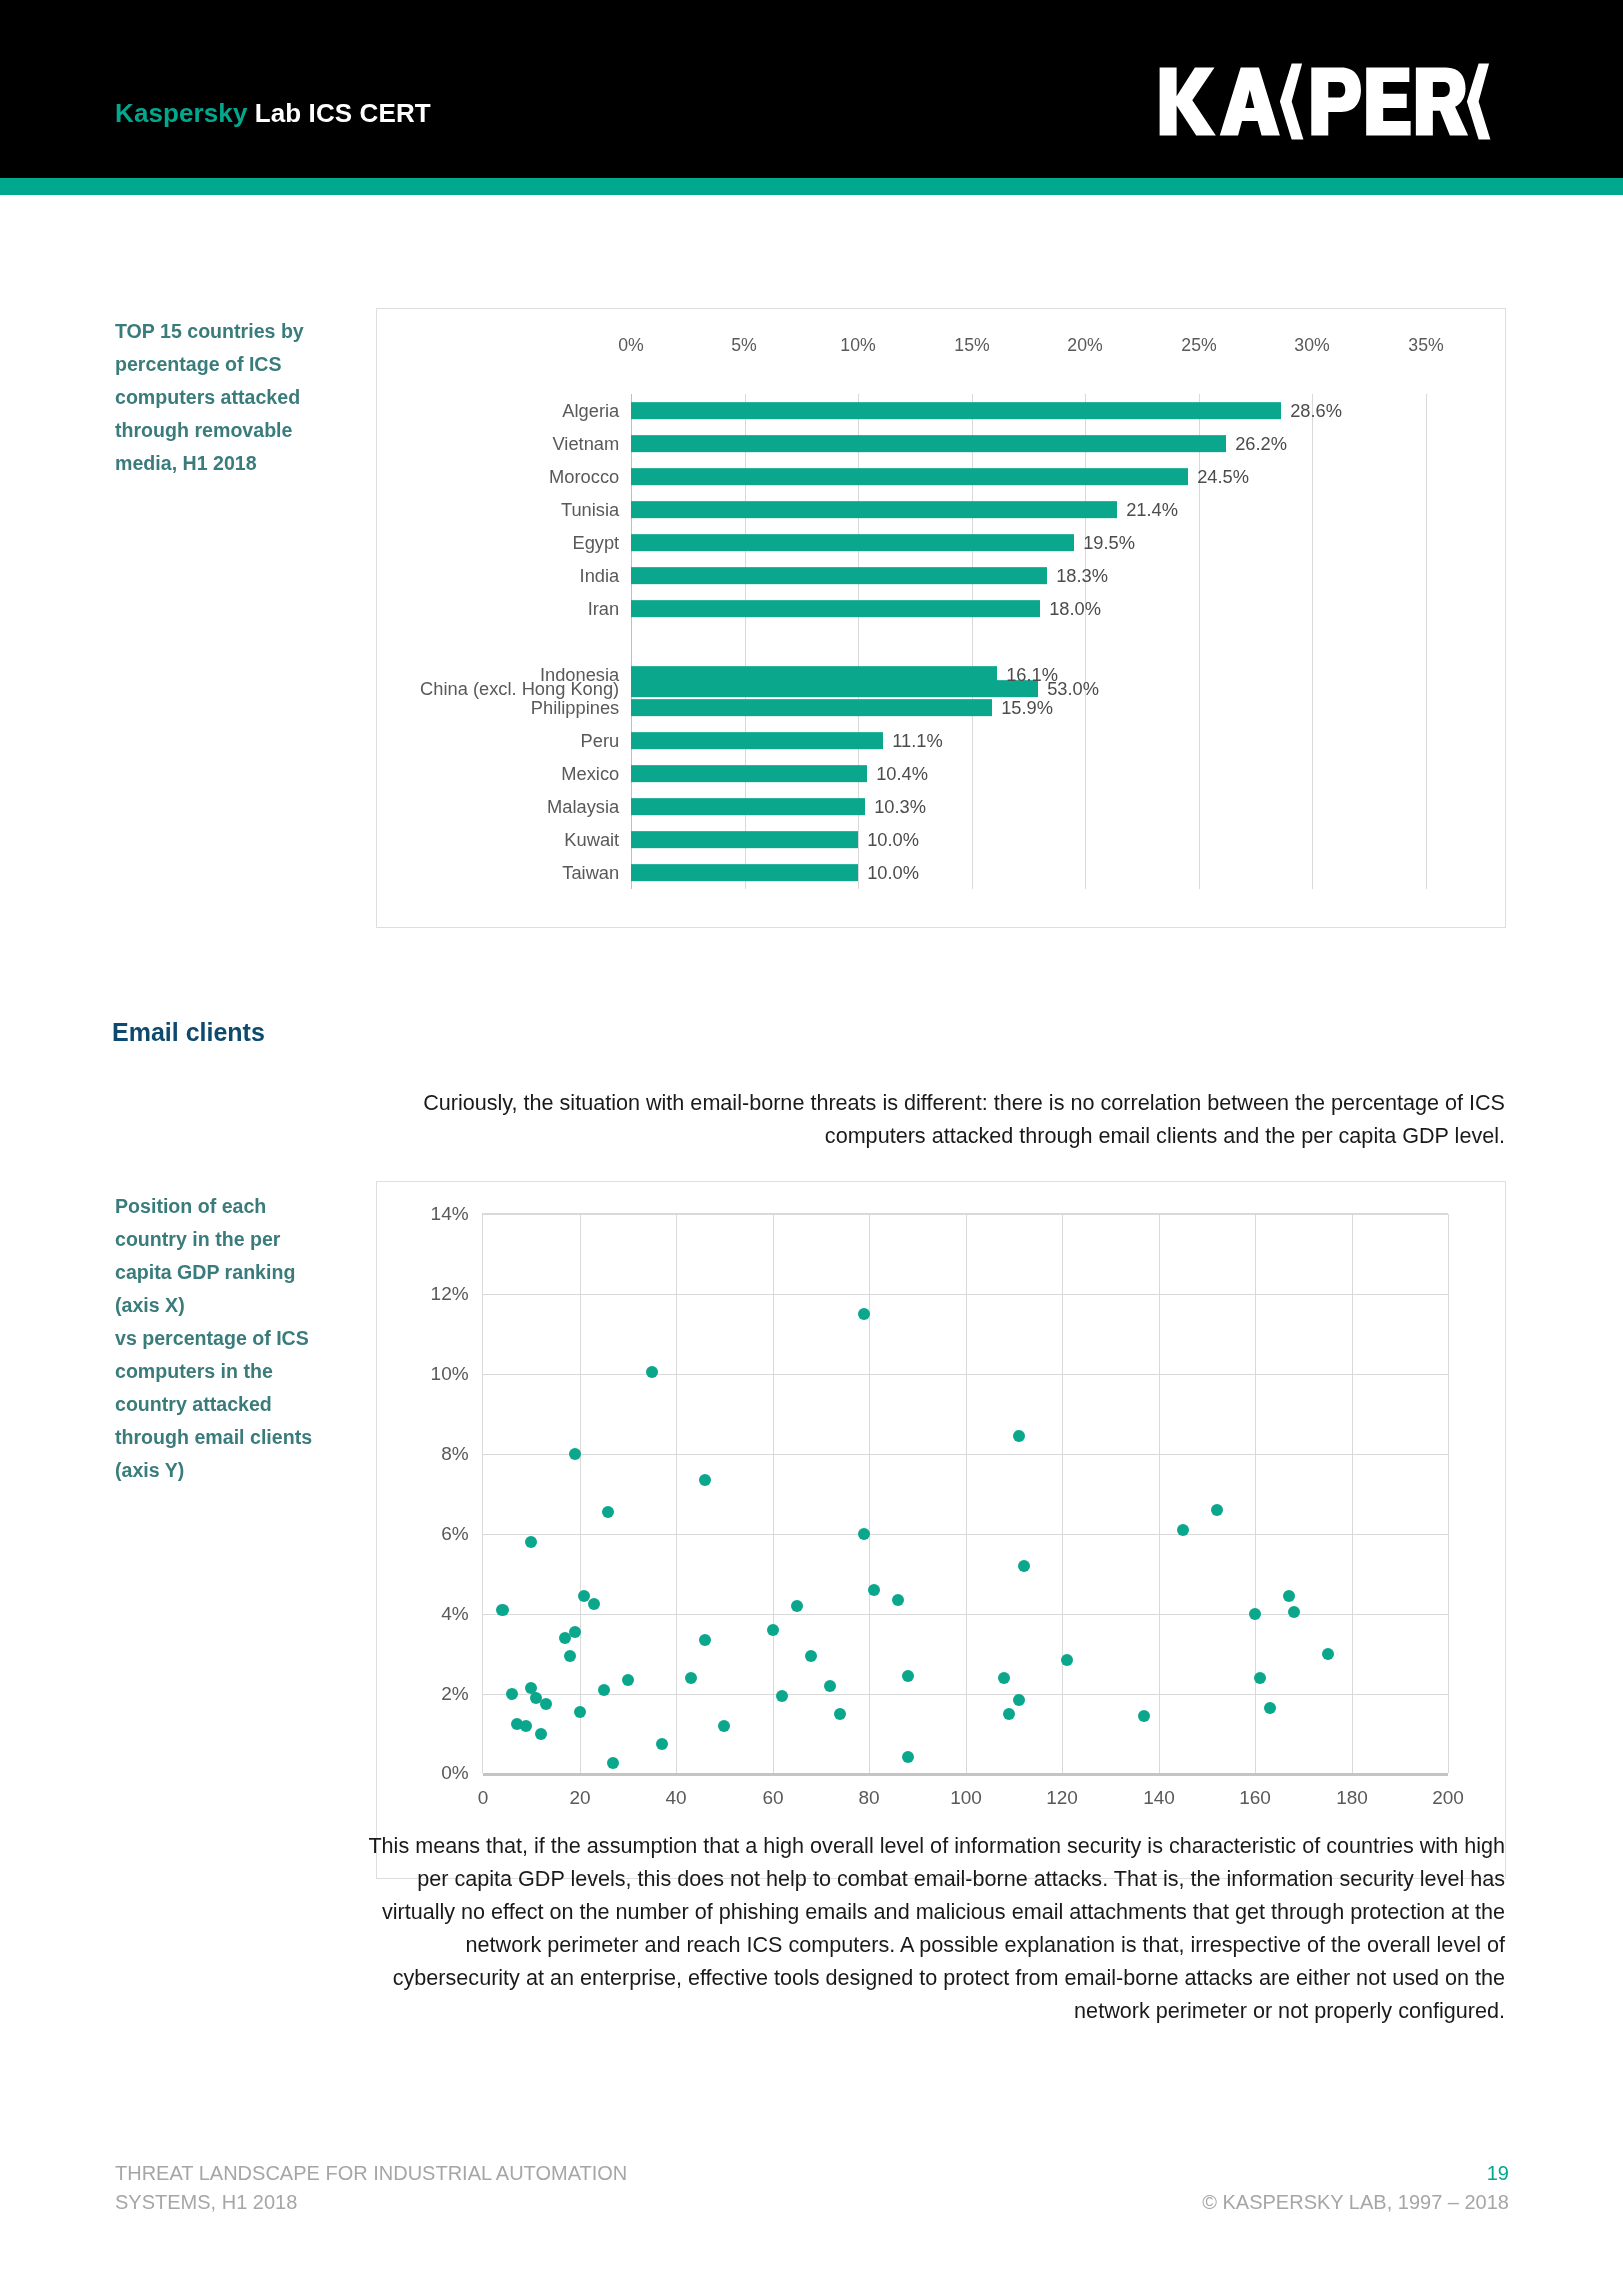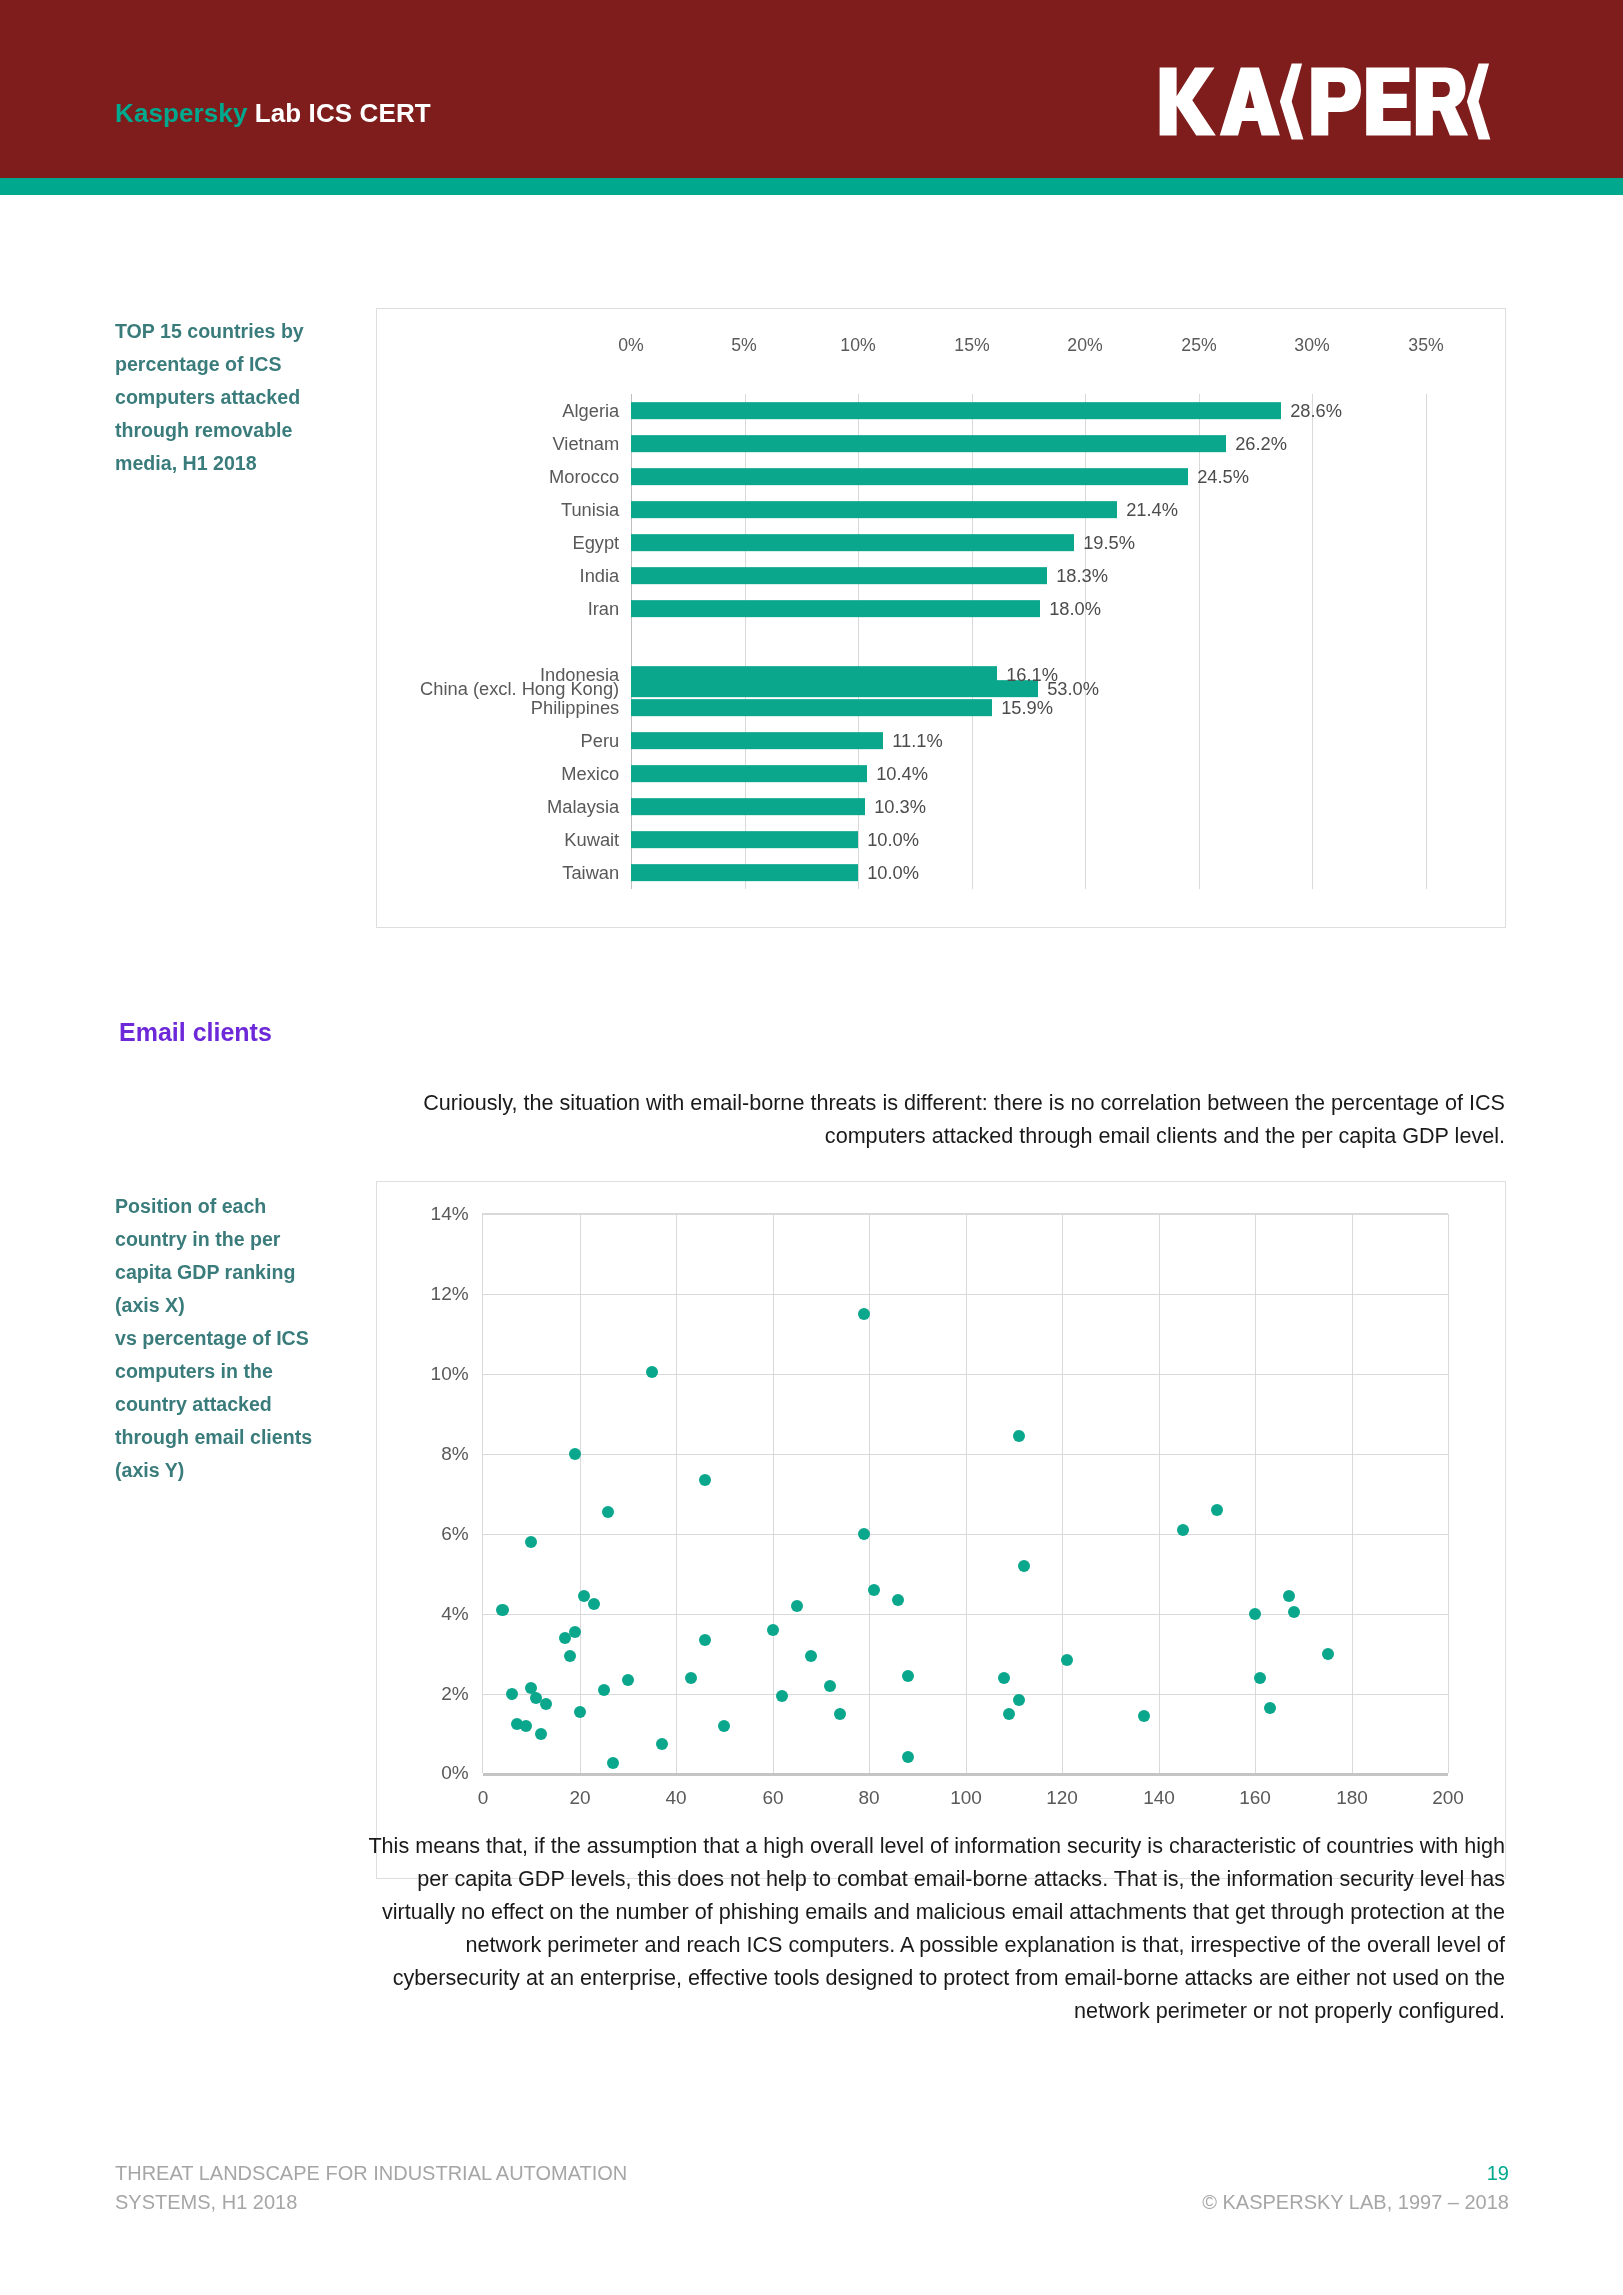--- a/index.html
+++ b/index.html
@@ -7,21 +7,21 @@
     width:1623px; height:2295px;
     background:#ffffff;
     font-family:"Liberation Sans", sans-serif;
     position:relative;
     overflow:hidden;
   }
 
   
   .header {
     position:absolute; left:0; top:0; width:1623px; height:178px;
-    background:#7f1d1d;
+    background:#000000;
   }
   .header-title {
     position:absolute; left:115px; top:98px;
     font-size:26px; font-weight:bold; color:#ffffff; letter-spacing:0.1px;
     white-space:nowrap;
   }
   .header-title .brand { color:#00a88e; }
   .header-logo {
     position:absolute; right:113px; top:62px;
     display:flex; align-items:flex-start;
@@ -38,22 +38,22 @@
     font-weight:bold;
     font-size:19.6px;
     line-height:33px;
     width:209px;
   }
   #caption1 { left:115px; top:315px; }
   #caption2 { left:115px; top:1190px; }
 
   
   .section-heading {
-    position:absolute; left:119px; top:1018px;
-    font-size:25px; font-weight:bold; color:#6d28d9;
+    position:absolute; left:112px; top:1018px;
+    font-size:25px; font-weight:bold; color:#0c4a6e;
   }
 
   
   .para {
     position:absolute;
     color:#1a1a1a;
     font-size:21.6px;
     line-height:33px;
     text-align:right;
   }

